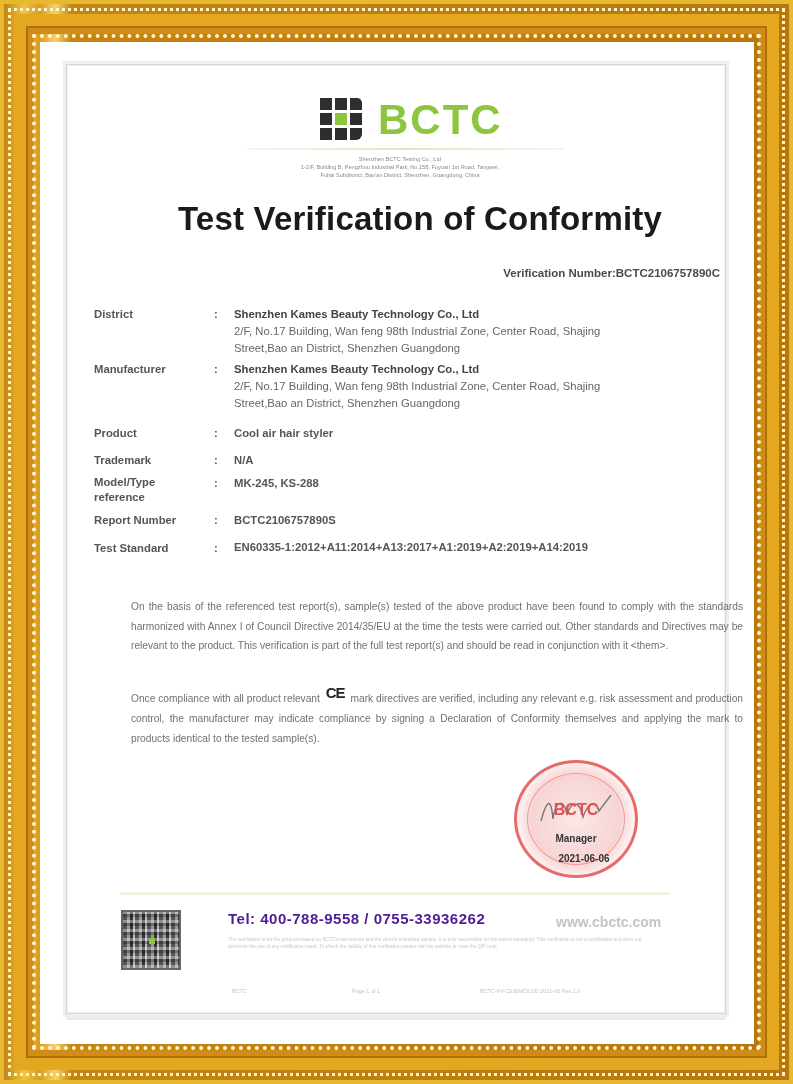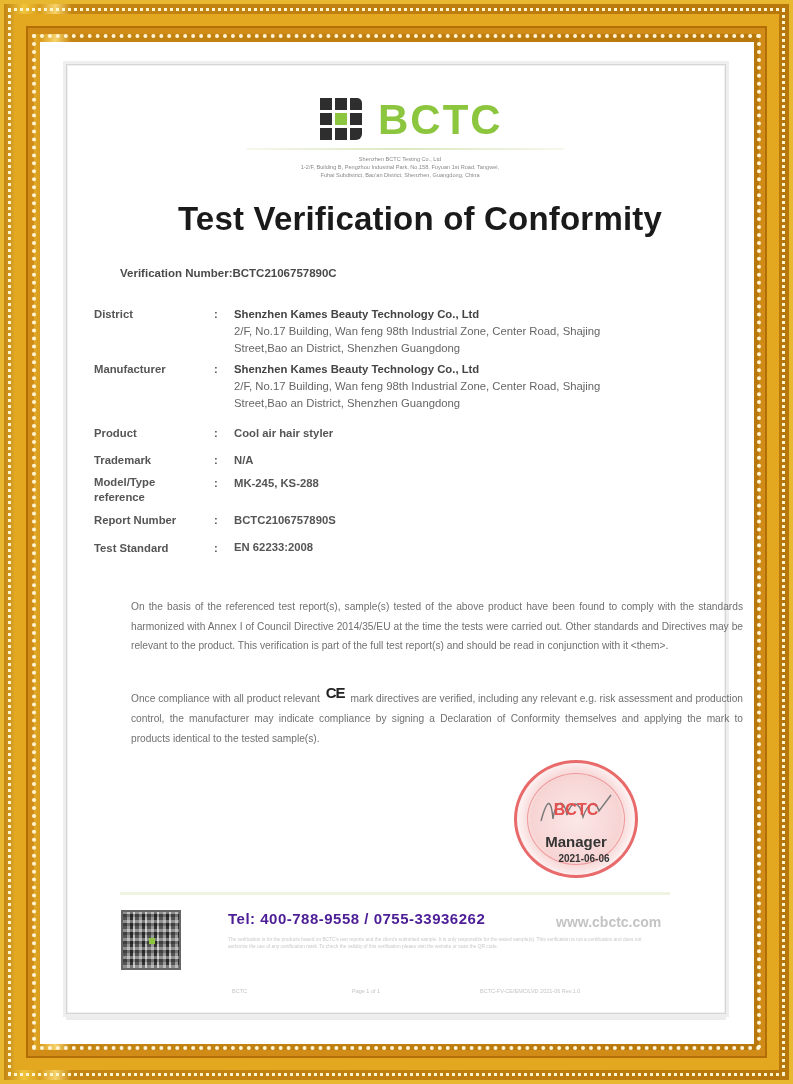--- a/index.html
+++ b/index.html
@@ -23,40 +23,40 @@
     .logo-mark { width:44px; height:44px; display:grid; grid-template-columns:repeat(3,12px); grid-template-rows:repeat(3,12px); gap:3px; }
     .logo-mark span { background:#2e2e2e; }
     .logo-mark span.g { background:#8cc63f; }
     .logo-mark span.r1 { border-top-right-radius:5px; }
     .logo-mark span.r3 { border-bottom-right-radius:6px; }
     .logo-text { margin-left:14px; font-size:42px; font-weight:bold; color:#8cc63f; letter-spacing:2px; line-height:44px; }
     .logo-rule { position:absolute; left:246px; top:148px; width:318px; height:2px; background:linear-gradient(90deg,#f5f8ec,#dbe8c0,#f5f8ec); }
     .addr { position:absolute; left:240px; top:155px; width:320px; text-align:center; font-size:5.6px; line-height:8px; color:#8a8a8a; }
 
     .title { position:absolute; left:120px; top:200px; width:600px; text-align:center; font-size:33px; font-weight:bold; color:#1a1a1a; letter-spacing:0.2px; }
-    .verif { position:absolute; left:120px; top:267px; width:600px; text-align:left; font-size:11.5px; font-weight:bold; color:#4a4a4a; }
+    .verif { position:absolute; left:120px; top:267px; width:600px; text-align:right; font-size:11.5px; font-weight:bold; color:#4a4a4a; }
 
     .fields { position:absolute; left:94px; top:306px; width:620px; font-size:11.3px; font-weight:bold; color:#555; }
     .row { position:absolute; left:0; width:620px; }
     .lbl { position:absolute; left:0; width:115px; line-height:17px; }
     .colon { position:absolute; left:120px; line-height:17px; }
     .val { position:absolute; left:140px; width:470px; line-height:17px; }
     .val .sub { font-weight:normal; color:#666; display:block; }
     .val .main { color:#444; display:block; }
 
     .para { position:absolute; left:94px; width:612px; font-size:10.2px; color:#707070; text-align:justify;margin-left:37px; }
     .p1 { top:597px; line-height:19.5px; }
     .p2 { top:683px; line-height:20px; }
     .ce { font-size:15px; font-weight:bold; color:#222; vertical-align:4px; margin:0 3px; letter-spacing:-1px; }
 
     .stamp { position:absolute; left:514px; top:760px; width:124px; height:118px; border-radius:50%;
       border:3px solid #e86a6a; box-sizing:border-box; background:radial-gradient(circle,#fbe7e7 0%,#f7d4d4 55%,#fdf0f0 70%); }
     .stamp-inner { position:absolute; left:10px; top:10px; right:10px; bottom:10px; border-radius:50%; border:1.5px solid #ef9a9a; }
     .stamp-brand { position:absolute; left:0; right:0; top:38px; text-align:center; font-size:16px; font-weight:bold; color:#e25050; }
-    .stamp-role { position:absolute; left:0; right:0; top:70px; text-align:center; font-size:15px; font-weight:bold; color:#333; }
+    .stamp-role { position:absolute; left:0; right:0; top:70px; text-align:center; font-size:10px; font-weight:bold; color:#333; }
     .stamp-date { position:absolute; left:16px; right:0; top:90px; text-align:center; font-size:10px; font-weight:bold; color:#333; }
     .signature { position:absolute; left:20px; top:28px; width:80px; height:40px; }
 
     .foot-rule { position:absolute; left:120px; top:892px; width:550px; height:3px; background:#eef3e2; }
     .qr { position:absolute; left:121px; top:910px; width:60px; height:60px; background:
       repeating-linear-gradient(90deg,#555 0 4px,#999 4px 7px,#333 7px 10px,#bbb 10px 12px),
       #777; border:2px solid #666; box-sizing:border-box; }
     .qr::before { content:""; position:absolute; inset:0; background:repeating-linear-gradient(0deg,rgba(255,255,255,0.35) 0 3px,transparent 3px 6px,rgba(0,0,0,0.25) 6px 9px); }
     .qr-dot { position:absolute; left:26px; top:26px; width:6px; height:6px; background:#8cc63f; }
     .tel { position:absolute; left:228px; top:910px; font-size:15px; color:#4c1d95; font-weight:bold; letter-spacing:0.5px; }
@@ -141,21 +141,21 @@
   </div>
   <div class="row" style="top:206px">
     <div class="lbl">Report Number</div>
     <div class="colon">:</div>
     <div class="val">BCTC2106757890S</div>
   </div>
   <div class="row" style="top:234px">
     <div class="lbl">Test Standard</div>
     <div class="colon">:</div>
     <div class="val" style="line-height:15.5px">
-      <div>EN 62233:2008</div>
+      <div>EN60335-1:2012+A11:2014+A13:2017+A1:2019+A2:2019+A14:2019</div>
     </div>
   </div>
 </div>
 
 <div class="para p1">On the basis of the referenced test report(s), sample(s) tested of the above product have been found to comply with the standards harmonized with Annex I of Council Directive 2014/35/EU at the time the tests were carried out. Other standards and Directives may be relevant to the product. This verification is part of the full test report(s) and should be read in conjunction with it &lt;them&gt;.</div>
 <div class="para p2">
   <span>Once compliance with all product relevant</span>
   <span class="ce">CE</span>
   <span>mark directives are verified, including any relevant e.g. risk assessment and production control, the manufacturer may indicate compliance by signing a Declaration of Conformity themselves and applying the mark to products identical to the tested sample(s).</span>
 </div>

